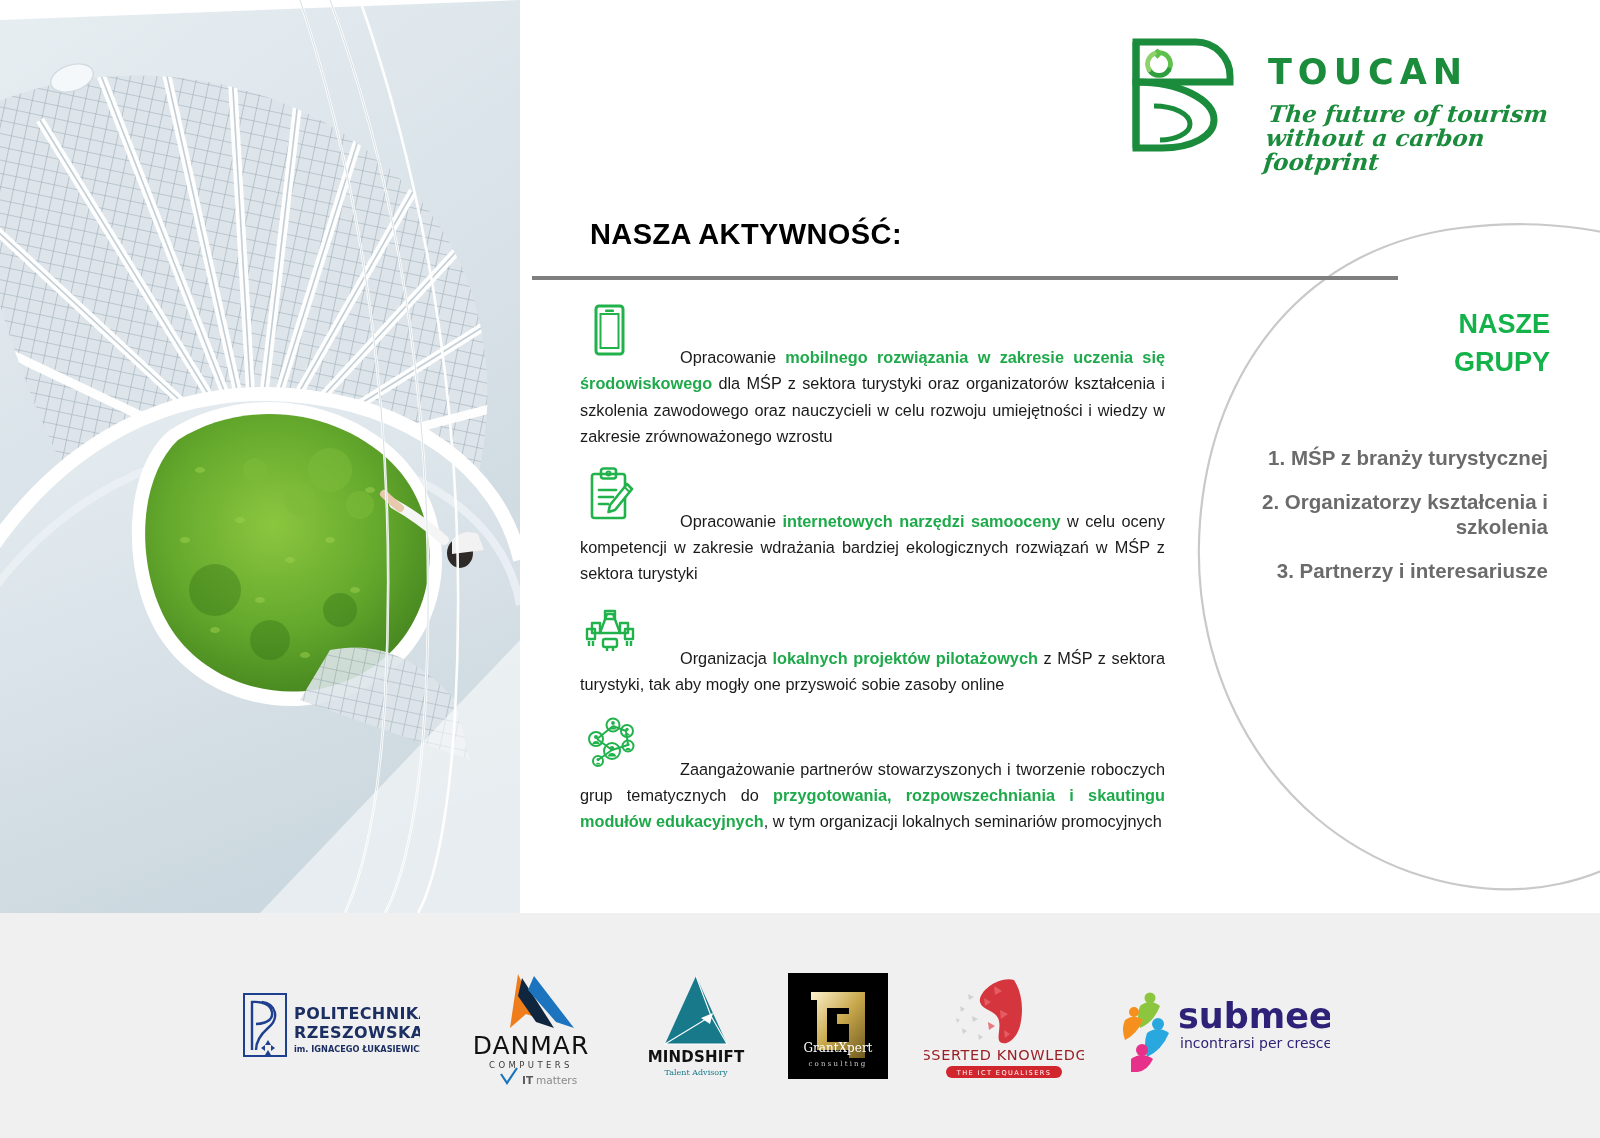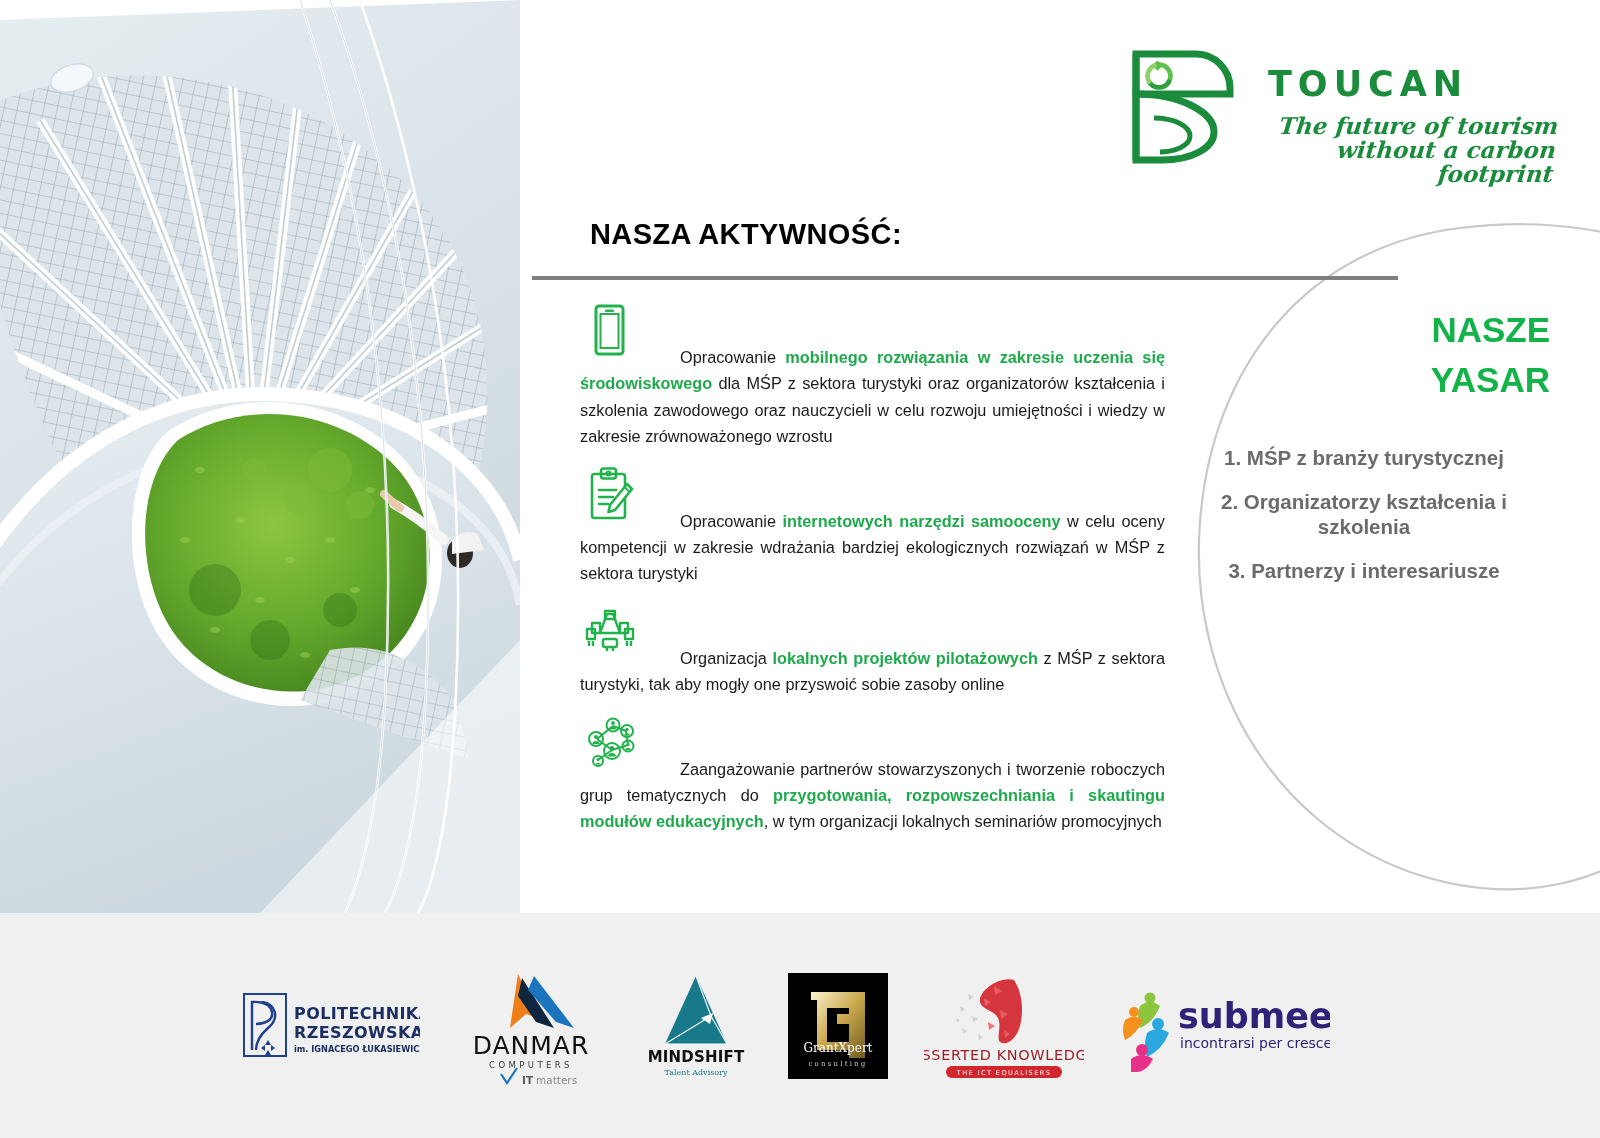--- a/index.html
+++ b/index.html
@@ -13,21 +13,21 @@
   .slide{position:absolute;inset:0;background:#fff;}
 
   
   .photo{
     position:absolute;left:0;top:0;width:520px;height:913px;
     overflow:hidden;background:#eef2f5;
   }
   .photo svg{display:block;width:520px;height:913px;}
 
   
-  .logo-wrap{position:absolute;left:1118px;top:36px;width:430px;height:140px;text-align:right;}
+  .logo-wrap{position:absolute;left:1118px;top:24px;width:430px;height:140px;}
   .logo-mark{position:absolute;left:0;top:0;width:135px;height:135px;}
   .logo-word{
     position:absolute;left:150px;top:28px;
     font-size:35px;font-weight:bold;letter-spacing:6px;
     color:#1a8c3c;font-family:"DejaVu Sans",sans-serif;
   }
   .logo-tag{
     position:absolute;left:148px;top:78px;width:290px;
     font-family:"DejaVu Serif",serif;
     font-style:italic;font-weight:bold;
@@ -61,25 +61,25 @@
     font-family:"Liberation Sans",sans-serif;
     padding-top:44px;
   }
   .act-text .g{color:#1eaa4b;font-weight:bold;}
   .act-text .indent{display:inline-block;width:34px;}
 
   
   .groups-title{
     position:absolute;left:1250px;top:305px;width:300px;
     text-align:right;
-    font-size:35px;font-weight:bold;color:#13b34a;line-height:1.42;
+    font-size:27px;font-weight:bold;color:#13b34a;line-height:1.42;
   }
   .groups-list{
     position:absolute;left:1180px;top:445px;width:368px;
-    text-align:center;
+    text-align:right;
     color:#6b6b6b;font-weight:bold;font-size:20.5px;line-height:1.25;
   }
   .groups-list li{margin-bottom:18px;list-style:none;}
   .groups-list ol{margin:0;padding:0;}
 
   
   .footer{
     position:absolute;left:0;top:913px;width:1600px;height:225px;
     background:#f0f0f0;
   }
@@ -347,21 +347,21 @@
       <div class="act-text">
         <span class="indent"></span>Zaangażowanie partnerów stowarzyszonych i tworzenie roboczych grup tematycznych do <span class="g">przygotowania, rozpowszechniania i skautingu modułów edukacyjnych</span>, w tym organizacji lokalnych seminariów promocyjnych
       </div>
       <div style="clear:both"></div>
     </div>
 
   </div>
 
   <div class="groups-title">
     <div>NASZE</div>
-    <div>YASAR</div>
+    <div>GRUPY</div>
   </div>
   <div class="groups-list">
     <ol>
       <li>1.  MŚP z branży turystycznej</li>
       <li>2. Organizatorzy kształcenia i szkolenia</li>
       <li>3. Partnerzy i interesariusze</li>
     </ol>
   </div>
 
   <div class="footer">

